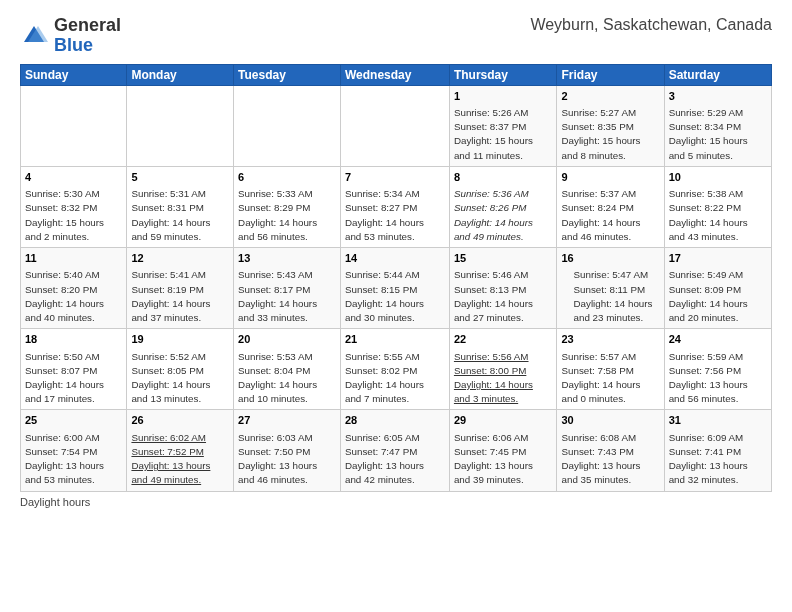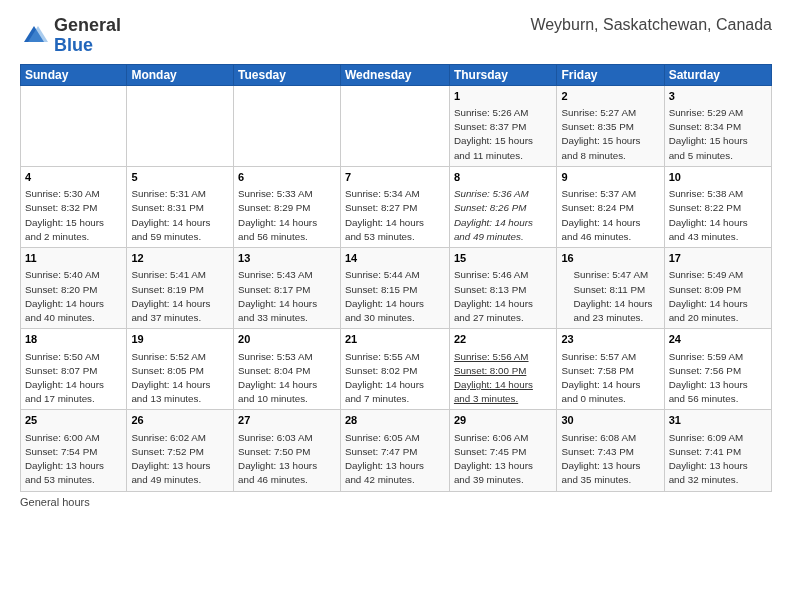--- a/index.html
+++ b/index.html
@@ -325,21 +325,21 @@
         <tr>
           <td>
             <span class="day-num">25</span>
             <div class="day-info" style="white-space: pre-line;">Sunrise: 6:00 AM
 Sunset: 7:54 PM
 Daylight: 13 hours
 and 53 minutes.</div>
           </td>
           <td>
             <span class="day-num">26</span>
-            <div class="day-info" style="white-space: pre-line;">Sunrise: 6:02 AM
+            <div class="day-info" style="white-space: pre-line; text-decoration: underline;">Sunrise: 6:02 AM
 Sunset: 7:52 PM
 Daylight: 13 hours
 and 49 minutes.</div>
           </td>
           <td>
             <span class="day-num">27</span>
             <div class="day-info" style="white-space: pre-line;">Sunrise: 6:03 AM
 Sunset: 7:50 PM
 Daylight: 13 hours
 and 46 minutes.</div>
@@ -370,15 +370,15 @@
             <div class="day-info" style="white-space: pre-line;">Sunrise: 6:09 AM
 Sunset: 7:41 PM
 Daylight: 13 hours
 and 32 minutes.</div>
           </td>
         </tr>
       </tbody>
   </table>
 
   <div class="footer-note">
-    <span>General hours</span>
+    <span>Daylight hours</span>
   </div>
 </div>
 
 </body></html>

